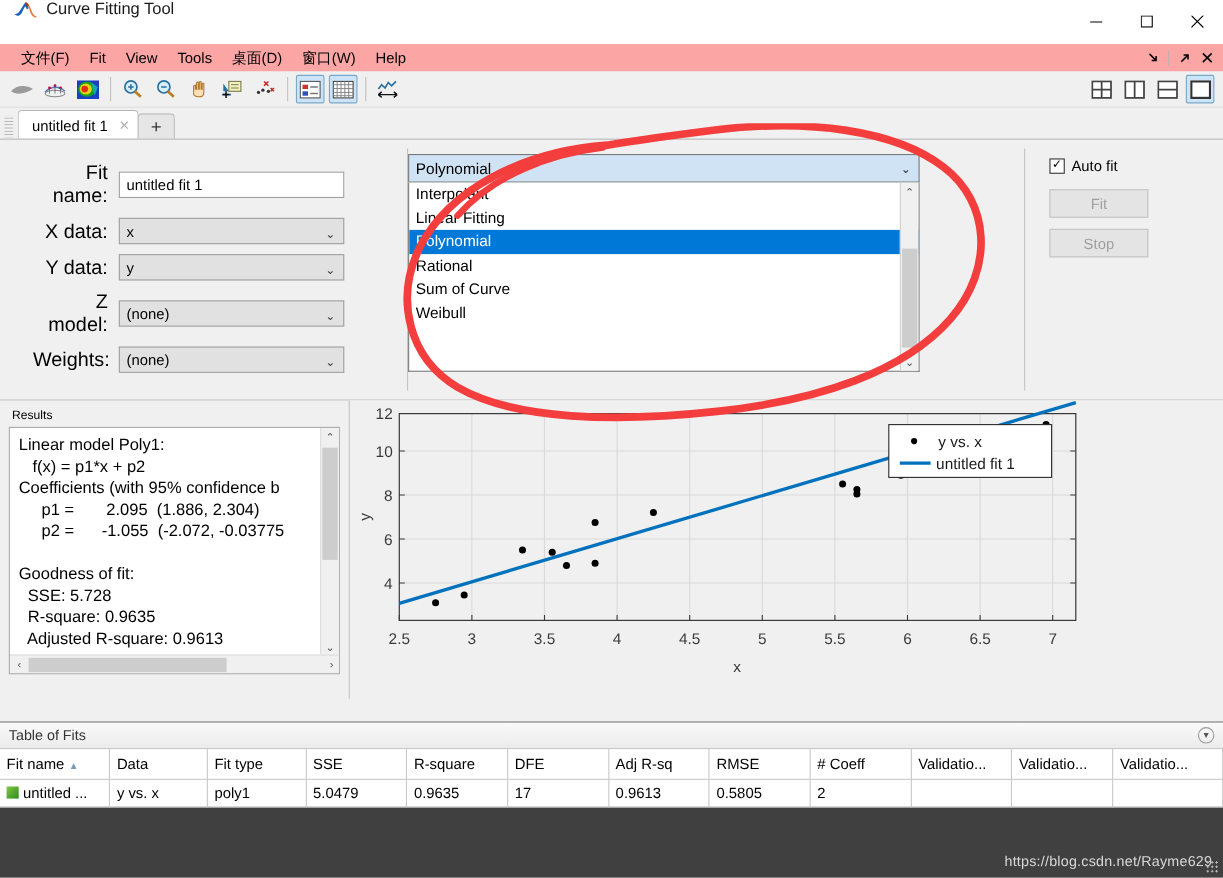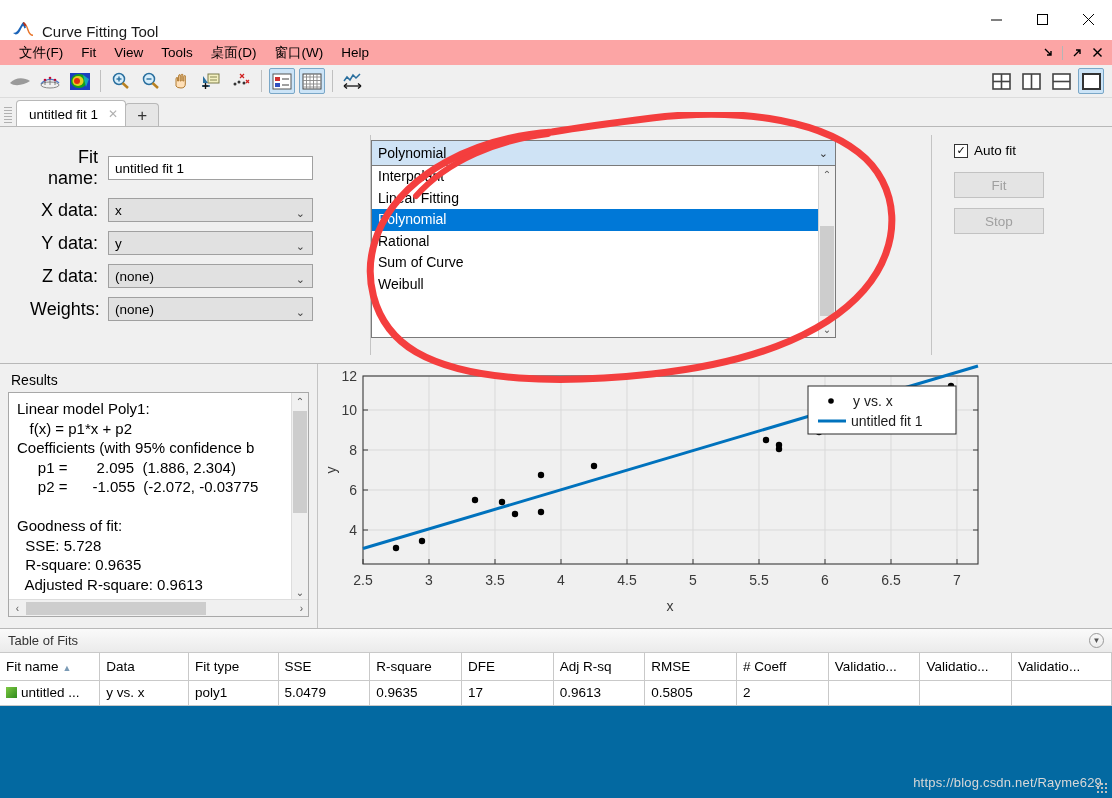--- a/index.html
+++ b/index.html
@@ -9,21 +9,21 @@
     font-family:"Liberation Sans", sans-serif;
     font-size:13px;
     color:#000;
     background:#f0f0f0;
     overflow:hidden;
     position:relative;
   }
 
   
   .titlebar {
-    height:40px; background:#ffffff; display:flex; align-items:flex-end;
+    height:40px; background:#ffffff; display:flex; align-items:flex-start;
     position:relative; border-bottom:0px solid #ddd;
   }
   .app-logo { width:22px; height:20px; margin-left:12px; margin-right:8px; position:relative; }
   .title-text { font-size:15px; color:#1a1a1a; }
   .win-btns { position:absolute; right:0; top:0; height:40px; display:flex; }
   .win-btn { width:46px; height:40px; display:flex; align-items:center; justify-content:center; }
 
   
   .menubar {
     height:25px; background:#fca5a5; display:flex; align-items:center;
@@ -114,38 +114,38 @@
   }
   .btn-d {
     width:90px; height:26px; background:#e4e4e4; border:1px solid #c2c2c2; color:#a0a0a0;
     display:flex; align-items:center; justify-content:center; font-size:13.5px; margin-bottom:10px;
   }
 
   
   .lower { display:flex; height:272px; background:#f0f0f0; border-top:1px solid #b8b8b8; }
 
   .results-pane { width:317px; padding:8px 8px 8px 8px; }
-  .pane-title { font-size:14px; margin-bottom:4px; padding-left:3px; }
+  .pane-title { font-size:11px; margin-bottom:4px; padding-left:3px; }
   .results-box {
     width:301px; height:225px; background:#fff; border:1px solid #a8a8a8; position:relative;
     overflow:hidden;
   }
   .res-text {
     padding:6px 8px; font-size:15px; line-height:19.5px; white-space:pre;
     width:285px; overflow:hidden;
   }
   .res-vsb { position:absolute; right:0; top:0; width:17px; height:208px; background:#f0f0f0; border-left:1px solid #ddd; }
   .res-hsb { position:absolute; left:0; bottom:0; height:17px; width:301px; background:#f0f0f0; border-top:1px solid #ddd; display:flex; align-items:center; }
   .hsb-arrow { width:17px; text-align:center; font-size:10px; color:#555; }
   .hsb-thumb { height:13px; background:#cdcdcd; }
 
   .plot-pane { flex:1; position:relative; background:#f0f0f0; border-left:1px solid #c4c4c4; }
 
   
-  .tof { position:absolute; left:0; bottom:0; width:1112px; height:170px; background:#0369a1; border-top:1px solid #b8b8b8; }
+  .tof { position:absolute; left:0; bottom:0; width:1112px; height:142px; background:#404040; border-top:1px solid #b8b8b8; }
   .tof-head {
     height:24px; background:linear-gradient(#fafafa,#ebebeb); display:flex; align-items:center;
     padding-left:8px; font-size:13px; color:#333; position:relative; border-bottom:1px solid #c9c9c9;
   }
   .tof-collapse { position:absolute; right:8px; top:4px; width:15px; height:15px; border:1px solid #9a9a9a;
                   border-radius:50%; display:flex; align-items:center; justify-content:center; font-size:8px; color:#555; }
   table.fits { border-collapse:collapse; width:1112px; table-layout:fixed; background:#fff; }
   table.fits th {
     font-weight:normal; font-size:13.5px; text-align:left; padding:4px 6px; height:27px;
     background:#fff; border-right:1px solid #c9c9c9; border-bottom:1px solid #c9c9c9;
@@ -391,21 +391,21 @@
       </div>
     </div>
     <div class="frow">
       <div class="flabel">Y data:</div>
       <div class="fsel">
         <span>y</span>
         <span class="chev">⌄</span>
       </div>
     </div>
     <div class="frow">
-      <div class="flabel">Z data:</div>
+      <div class="flabel">Z model:</div>
       <div class="fsel">
         <span>(none)</span>
         <span class="chev">⌄</span>
       </div>
     </div>
     <div class="frow">
       <div class="flabel">Weights:</div>
       <div class="fsel">
         <span>(none)</span>
         <span class="chev">⌄</span>

